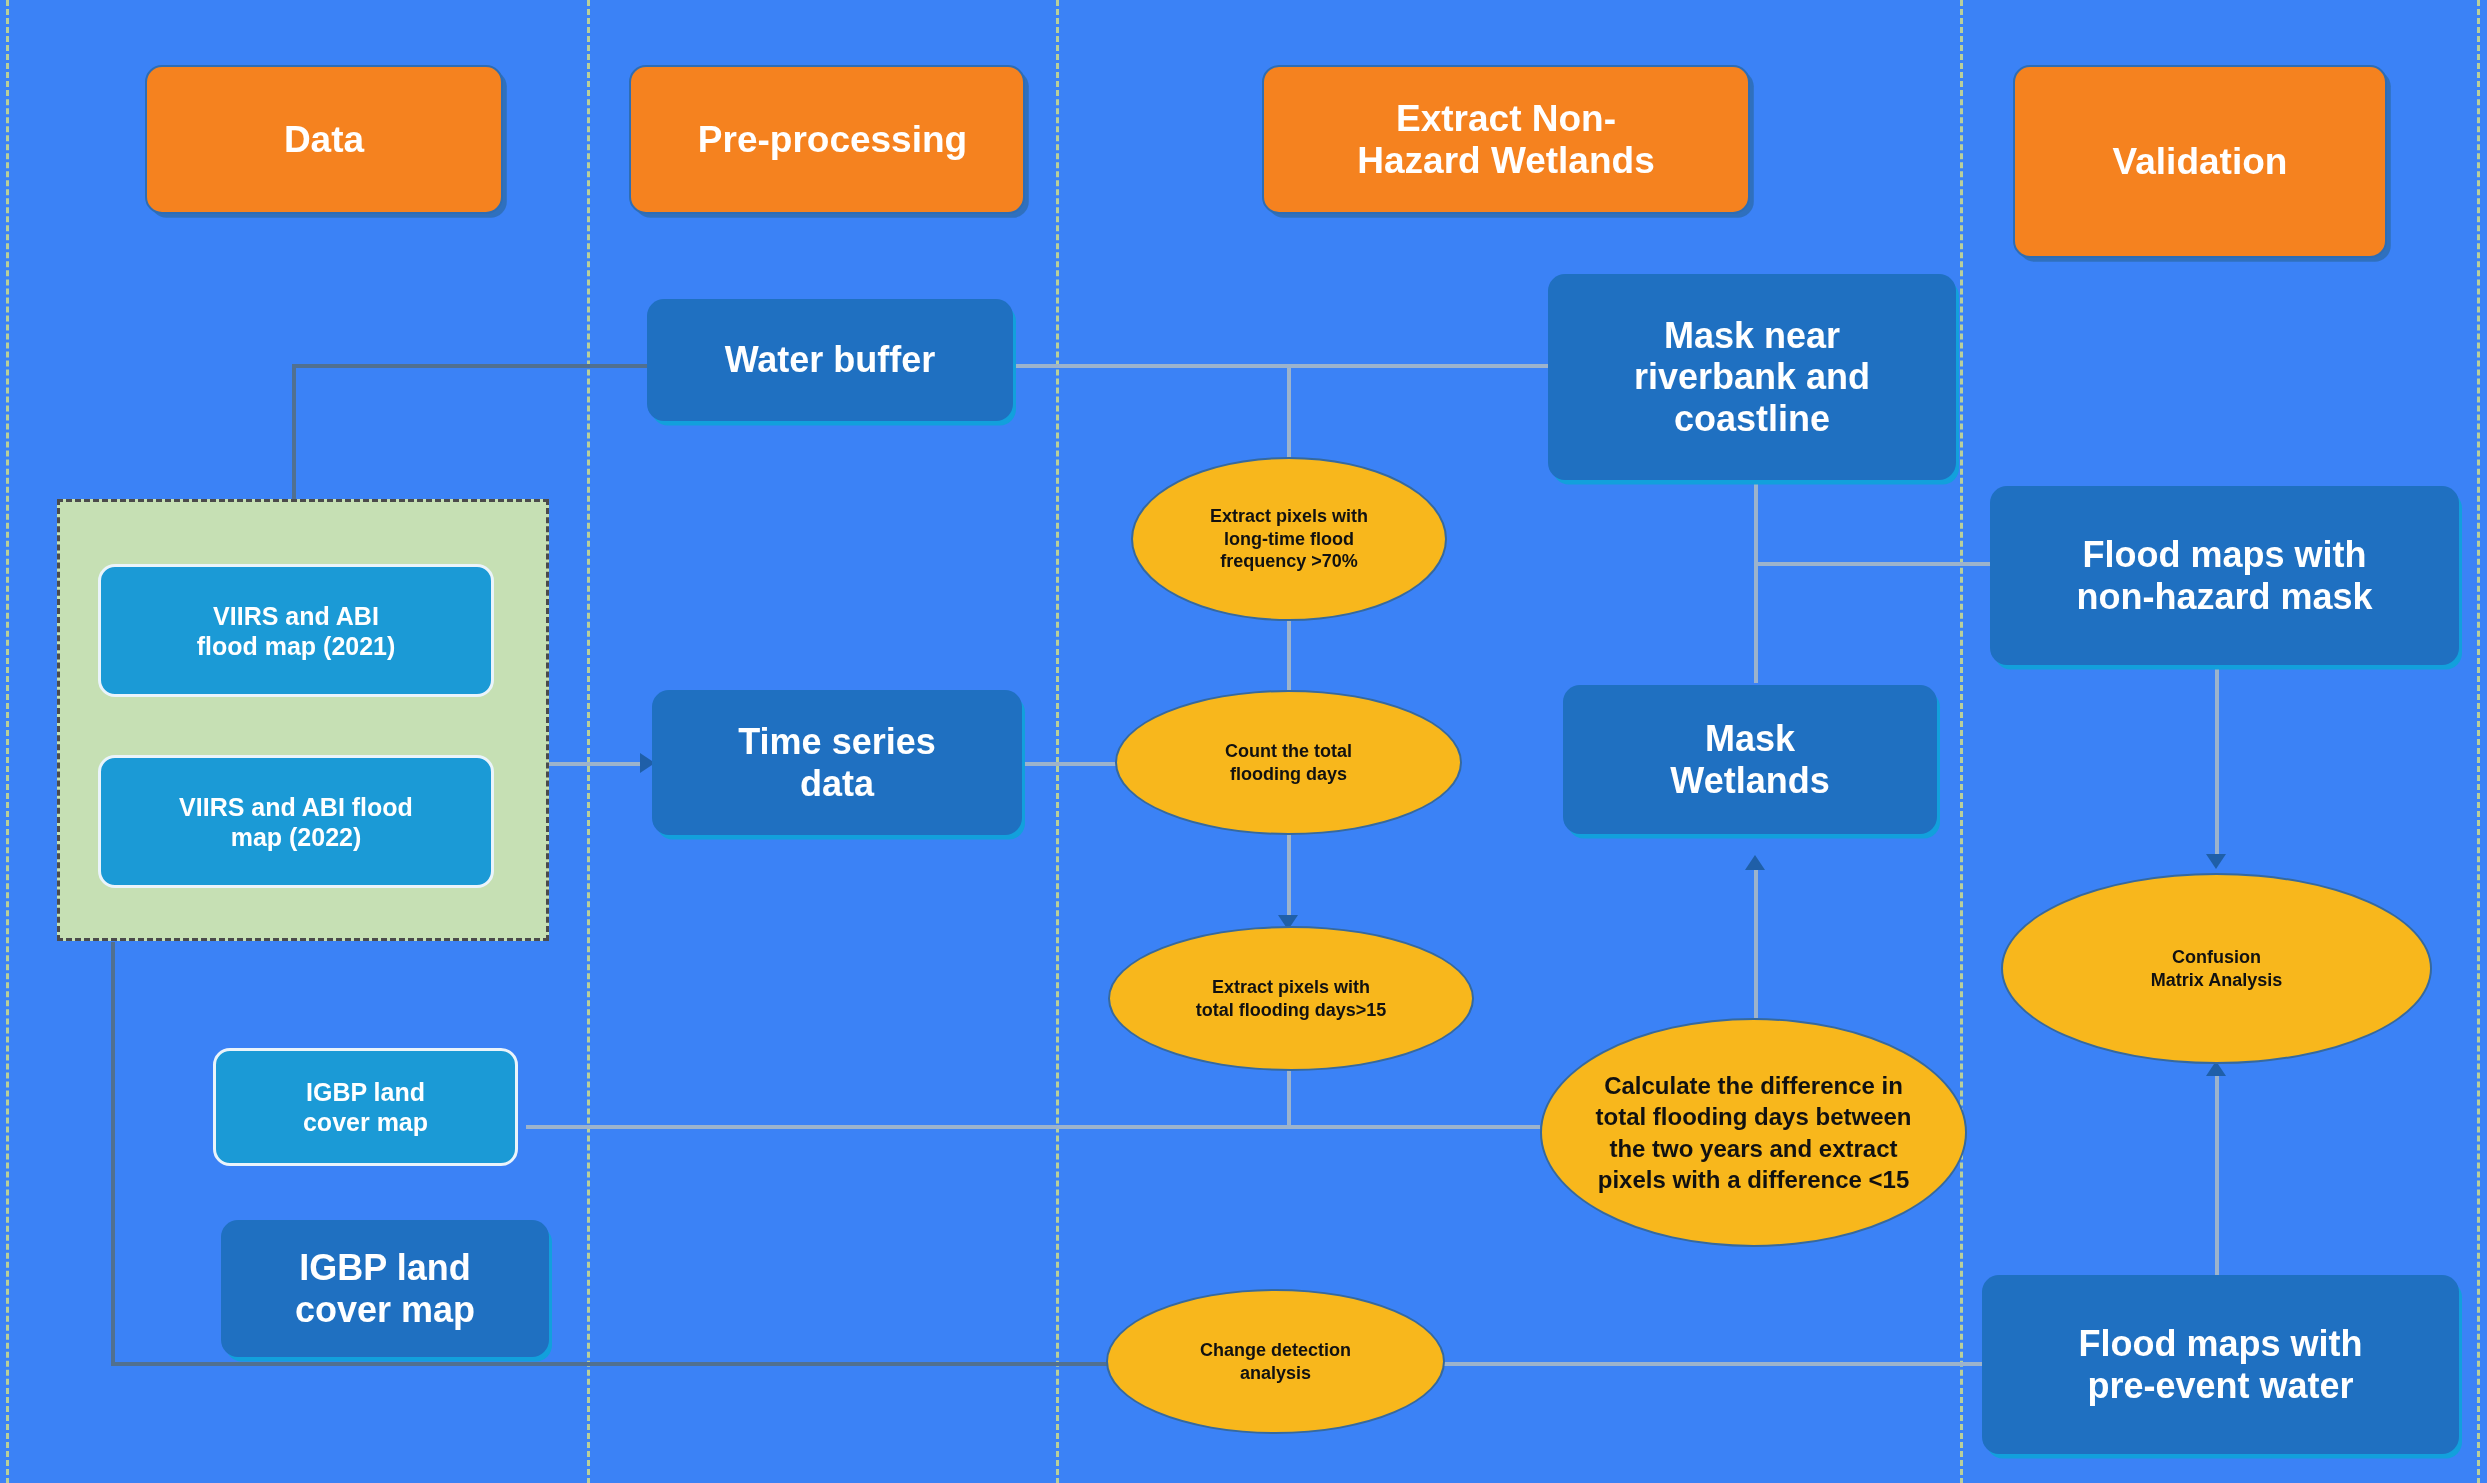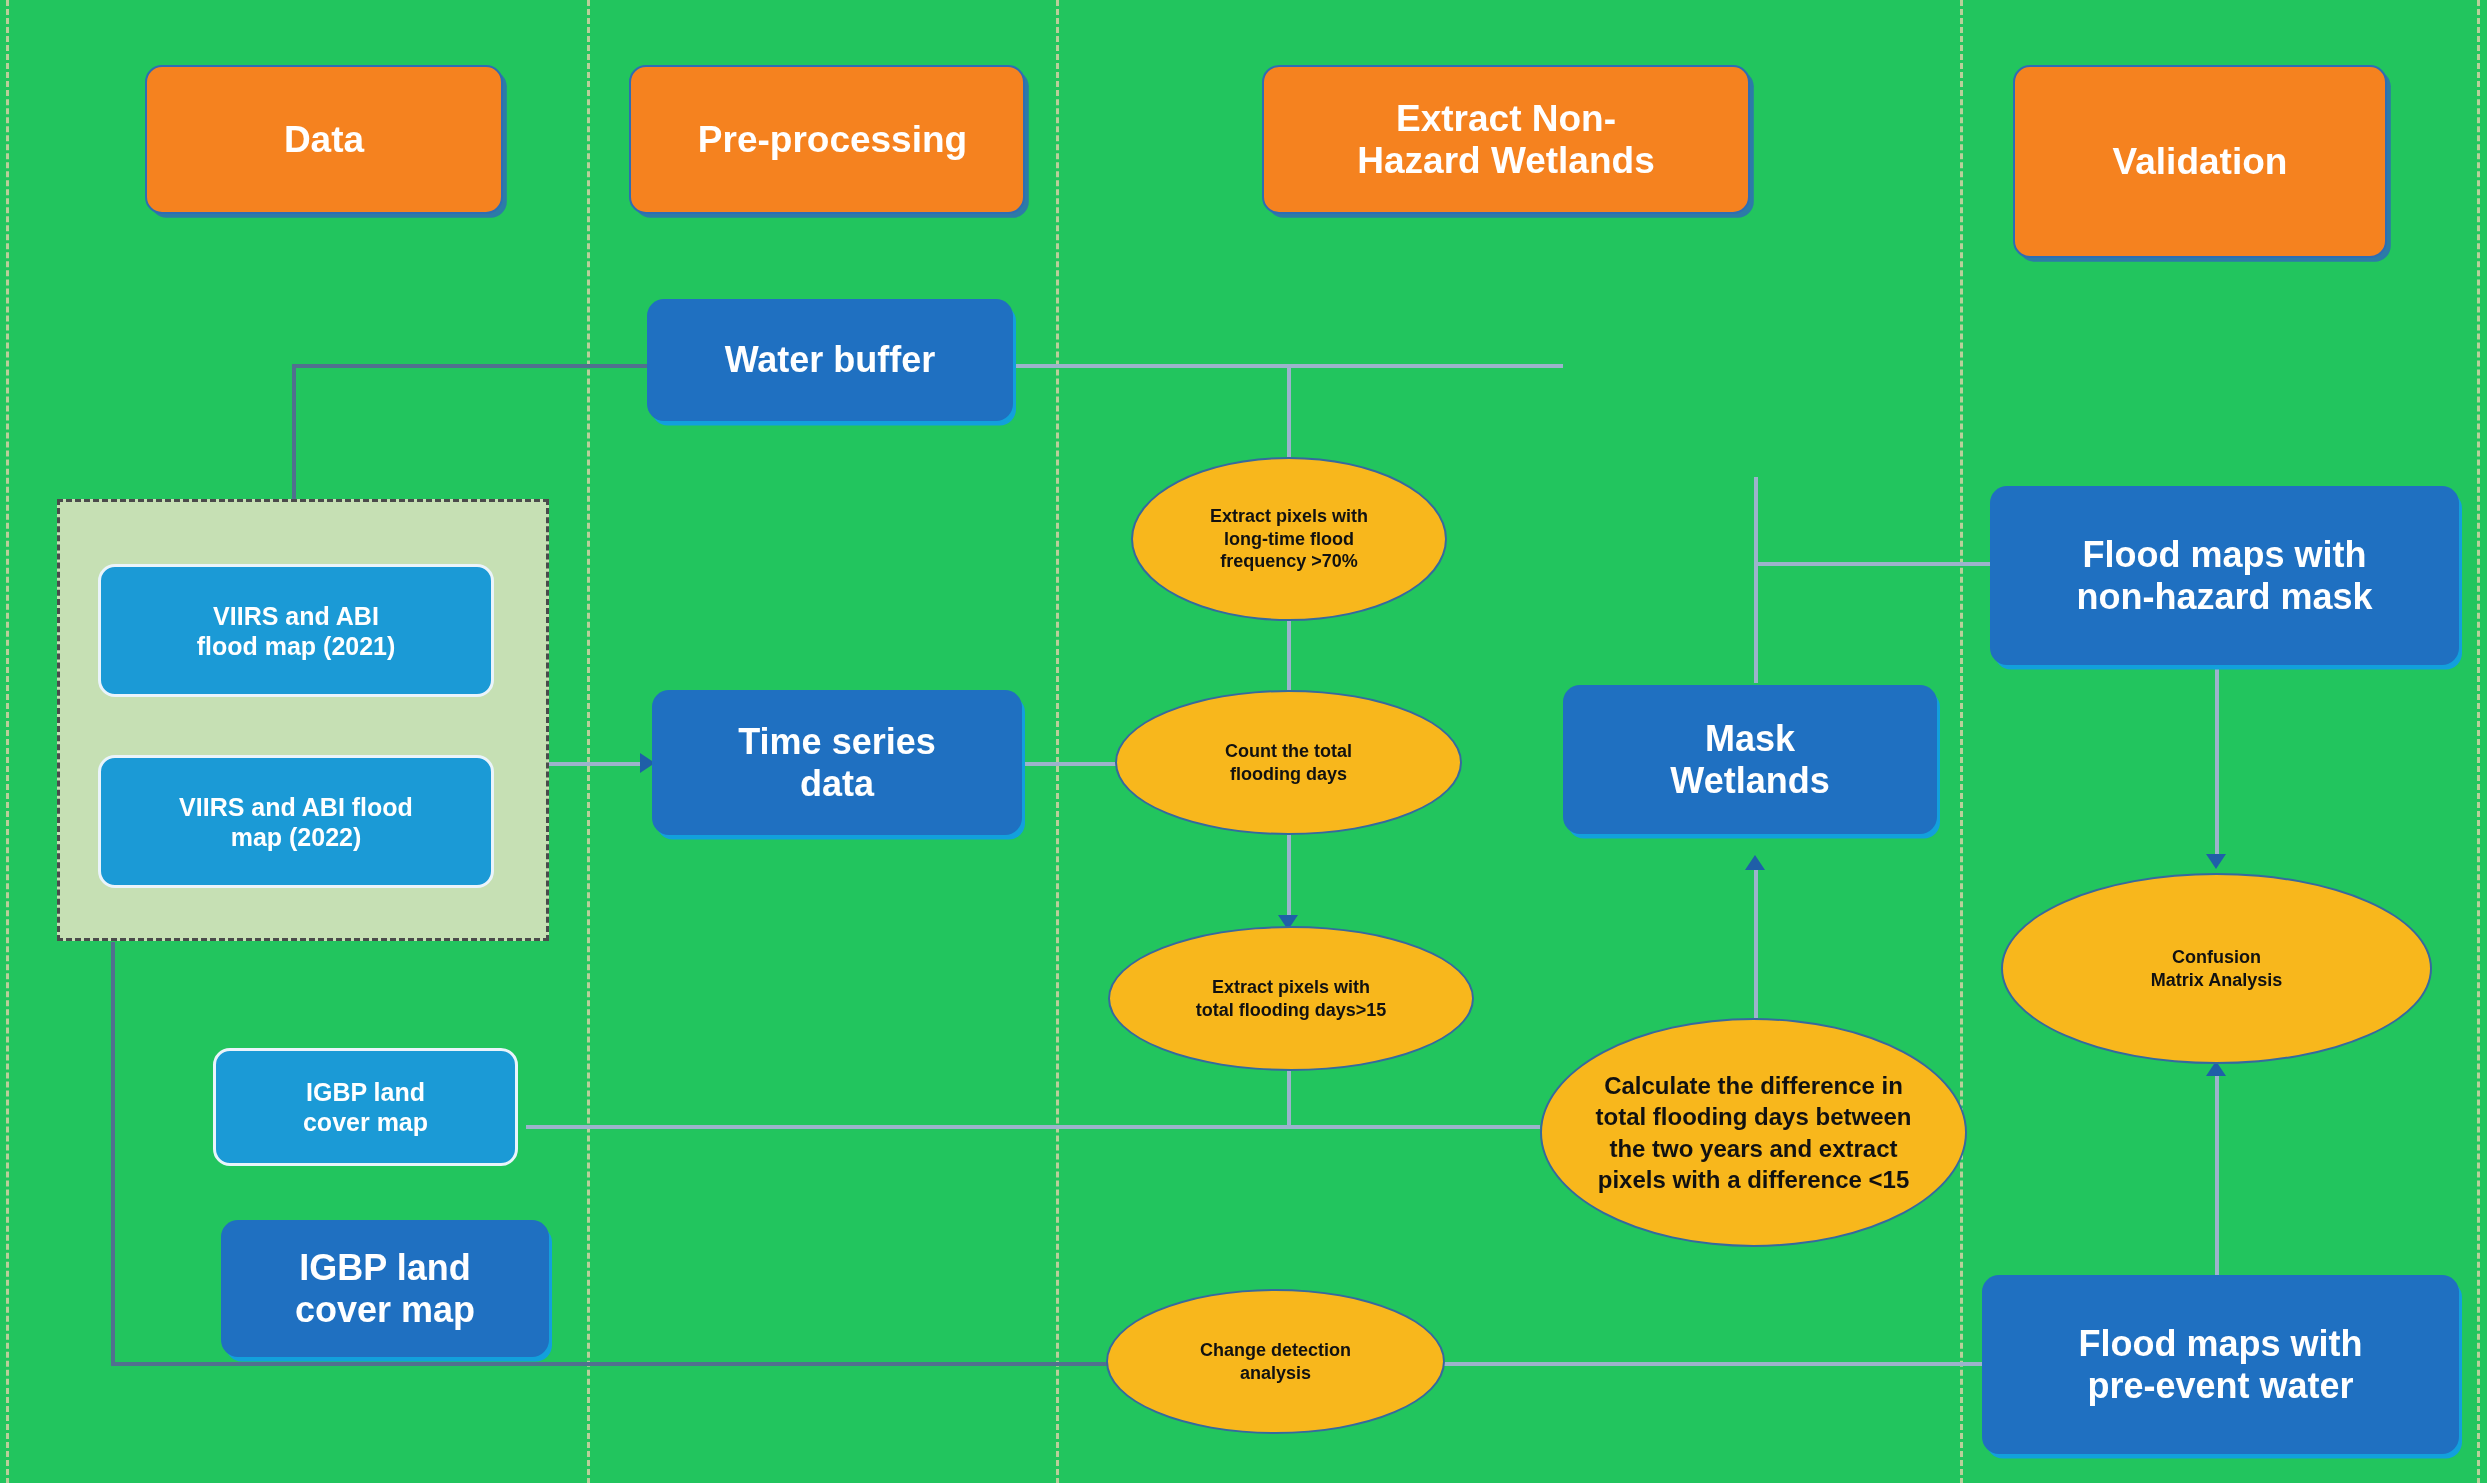--- a/index.html
+++ b/index.html
@@ -7,21 +7,21 @@
     padding: 0;
     background: #ffffff;
   }
   body {
     font-family: "Liberation Sans", sans-serif;
   }
   #canvas {
     position: relative;
     width: 2487px;
     height: 1484px;
-    background: #22c55e;
+    background: #3b82f6;
     overflow: hidden;
   }
   
   .lane-divider {
     position: absolute;
     top: 0;
     width: 0;
     height: 1484px;
     border-left: 3.8px dashed #b9cf9a;
   }
@@ -229,20 +229,25 @@
   <div class="node ellipse" style="left:1108px; top:926px; width:366px; height:145px;">
     <span class="node-label">Extract pixels with
 total flooding  days&gt;15</span>
   </div>
 
   <div class="node ellipse" style="left:1106px; top:1289px; width:339px; height:145px;">
     <span class="node-label">Change detection
 analysis</span>
   </div>
 
+  <div class="node proc" style="left:1548px; top:274px; width:408px; height:206px;">
+    <span class="node-label">Mask near
+riverbank and
+coastline</span>
+  </div>
 
   <div class="node proc" style="left:1563px; top:685px; width:374px; height:149px;">
     <span class="node-label">Mask
 Wetlands</span>
   </div>
 
   <div class="node ellipse small" style="left:1540px; top:1018px; width:427px; height:229px;">
     <span class="node-label">Calculate the difference in
 total flooding days between
 the two years and extract

